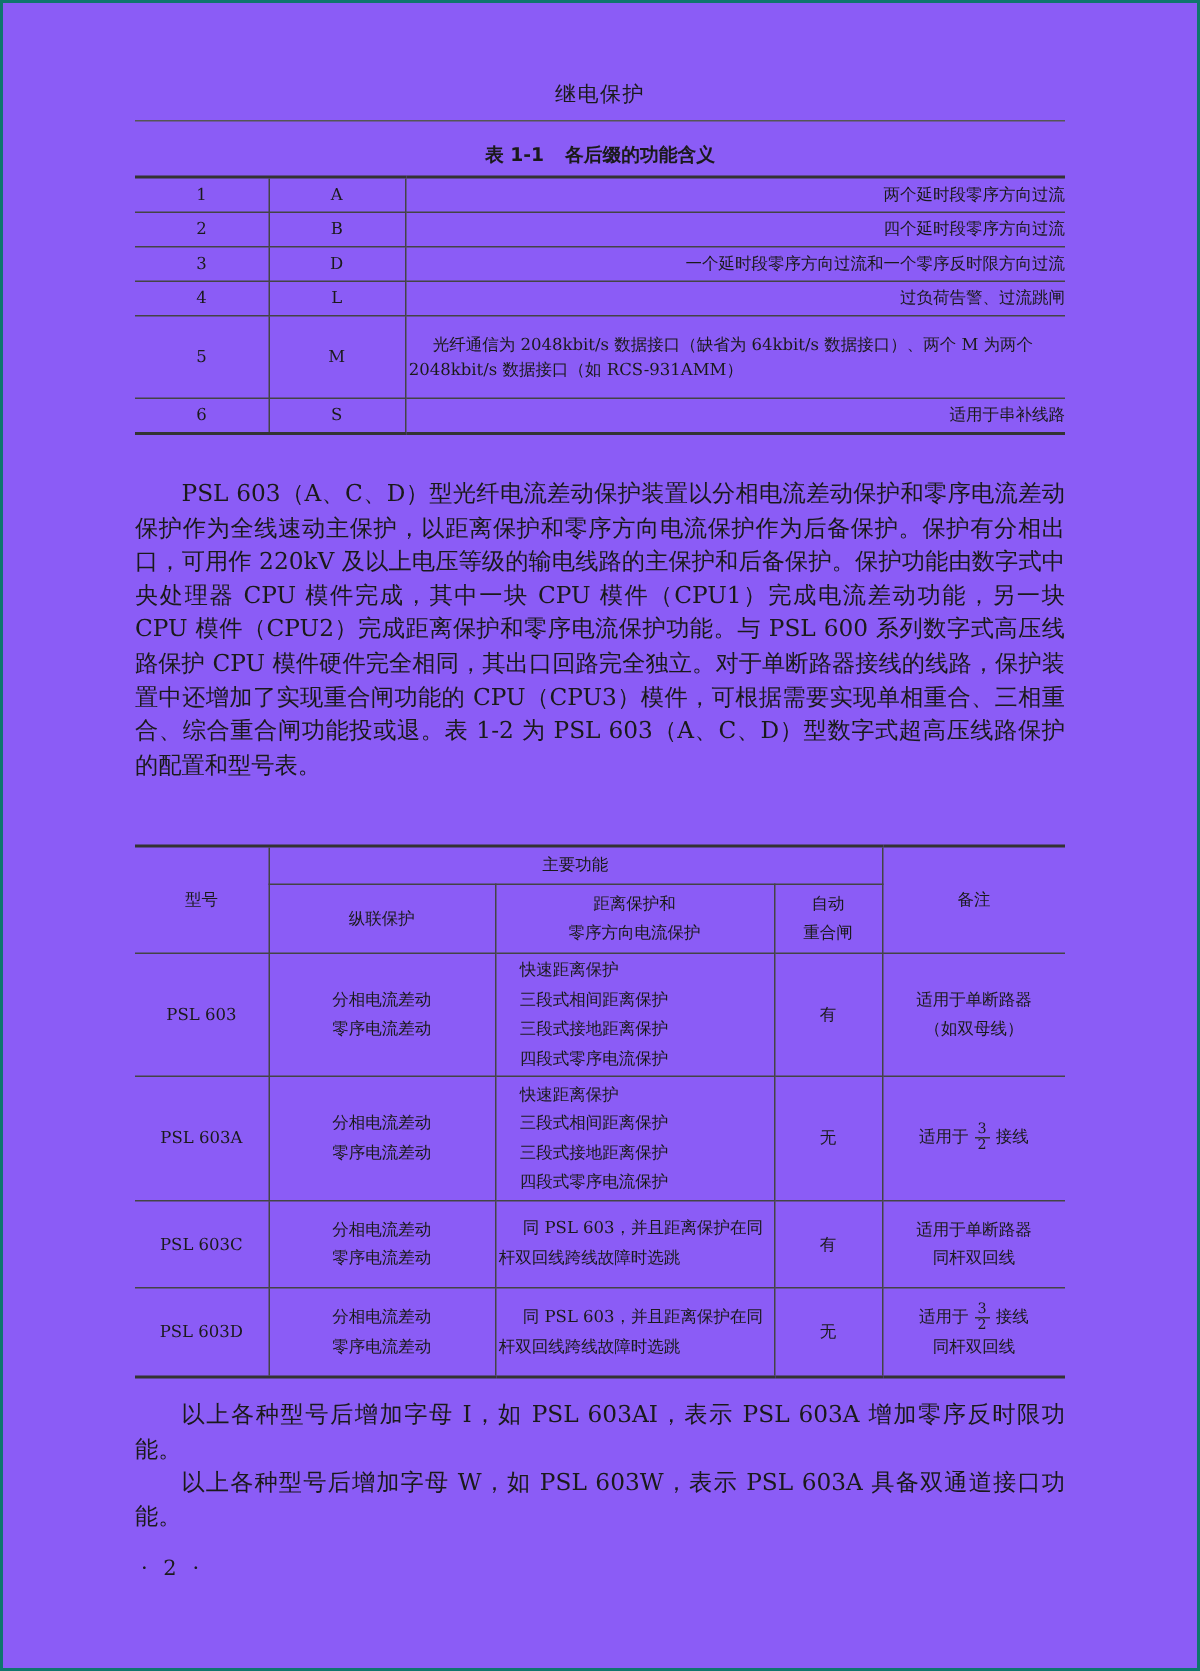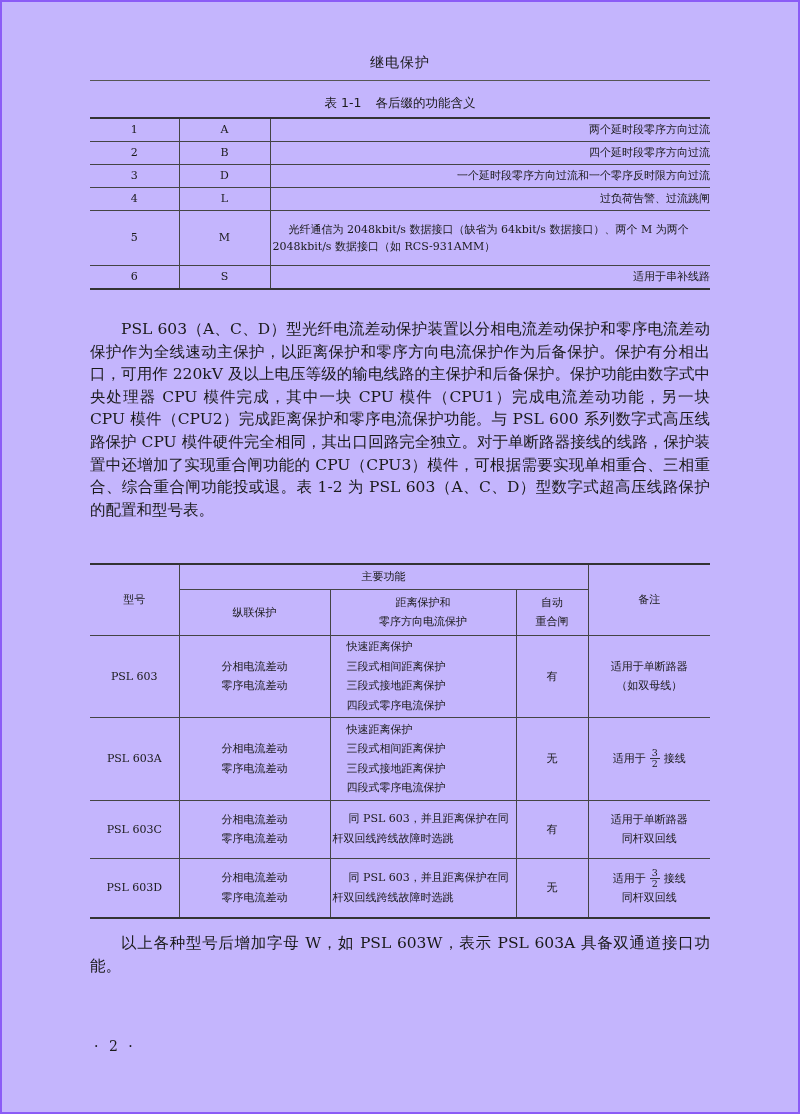--- a/index.html
+++ b/index.html
@@ -3,33 +3,33 @@
 <meta charset="utf-8">
 <style>
   html, body { margin: 0; padding: 0; background: #ffffff; }
   body {
     width: 800px; height: 1114px; position: relative; overflow: hidden;
     font-family: "DejaVu Serif", "Liberation Serif", serif;
     color: #1a1a1a;
   }
   .page {
     position: absolute; left: 0; top: 0; width: 796px; height: 1110px;
-    border: 2px solid #8b5cf6; background: #c4b5fd;
+    border: 2px solid #0f766e; background: #8b5cf6;
   }
   .running-head {
     position: absolute; left: 88px; width: 620px; top: 52px;
     text-align: center; font-size: 14px; letter-spacing: 1px;
   }
   .head-rule {
     position: absolute; left: 88px; width: 620px; top: 78px;
     border-top: 1px solid #555;
   }
   .caption {
     position: absolute; left: 88px; width: 620px; text-align: center;
-    font-size: 12.5px; font-weight: normal;
+    font-size: 12.5px; font-weight: bold;
     font-family: "DejaVu Sans", "Liberation Sans", sans-serif;
   }
   .caption .num { margin-right: 14px; }
   table.t {
     position: absolute; left: 88px; width: 620px;
     border-collapse: collapse; table-layout: fixed;
     font-size: 11px;
   }
   table.t td, table.t th {
     border: 1px solid #444; font-weight: normal; padding: 0; vertical-align: middle;
@@ -202,17 +202,18 @@
       <td class="c">无</td>
       <td class="c">
         <div><span>适用于</span><span class="frac"><span class="top">3</span><span>2</span></span><span>接线</span></div>
         <div style="line-height:18px">同杆双回线</div>
       </td>
     </tr>
   </tbody>
     </table>
 
   <div class="para" style="top:930px;">
+    <div class="ind">以上各种型号后增加字母 I，如 PSL 603AI，表示 PSL 603A 增加零序反时限功能。</div>
     <div class="ind">以上各种型号后增加字母 W，如 PSL 603W，表示 PSL 603A 具备双通道接口功能。</div>
   </div>
 
   <div class="folio">· 2 ·</div>
 </div>
 
 </body></html>

